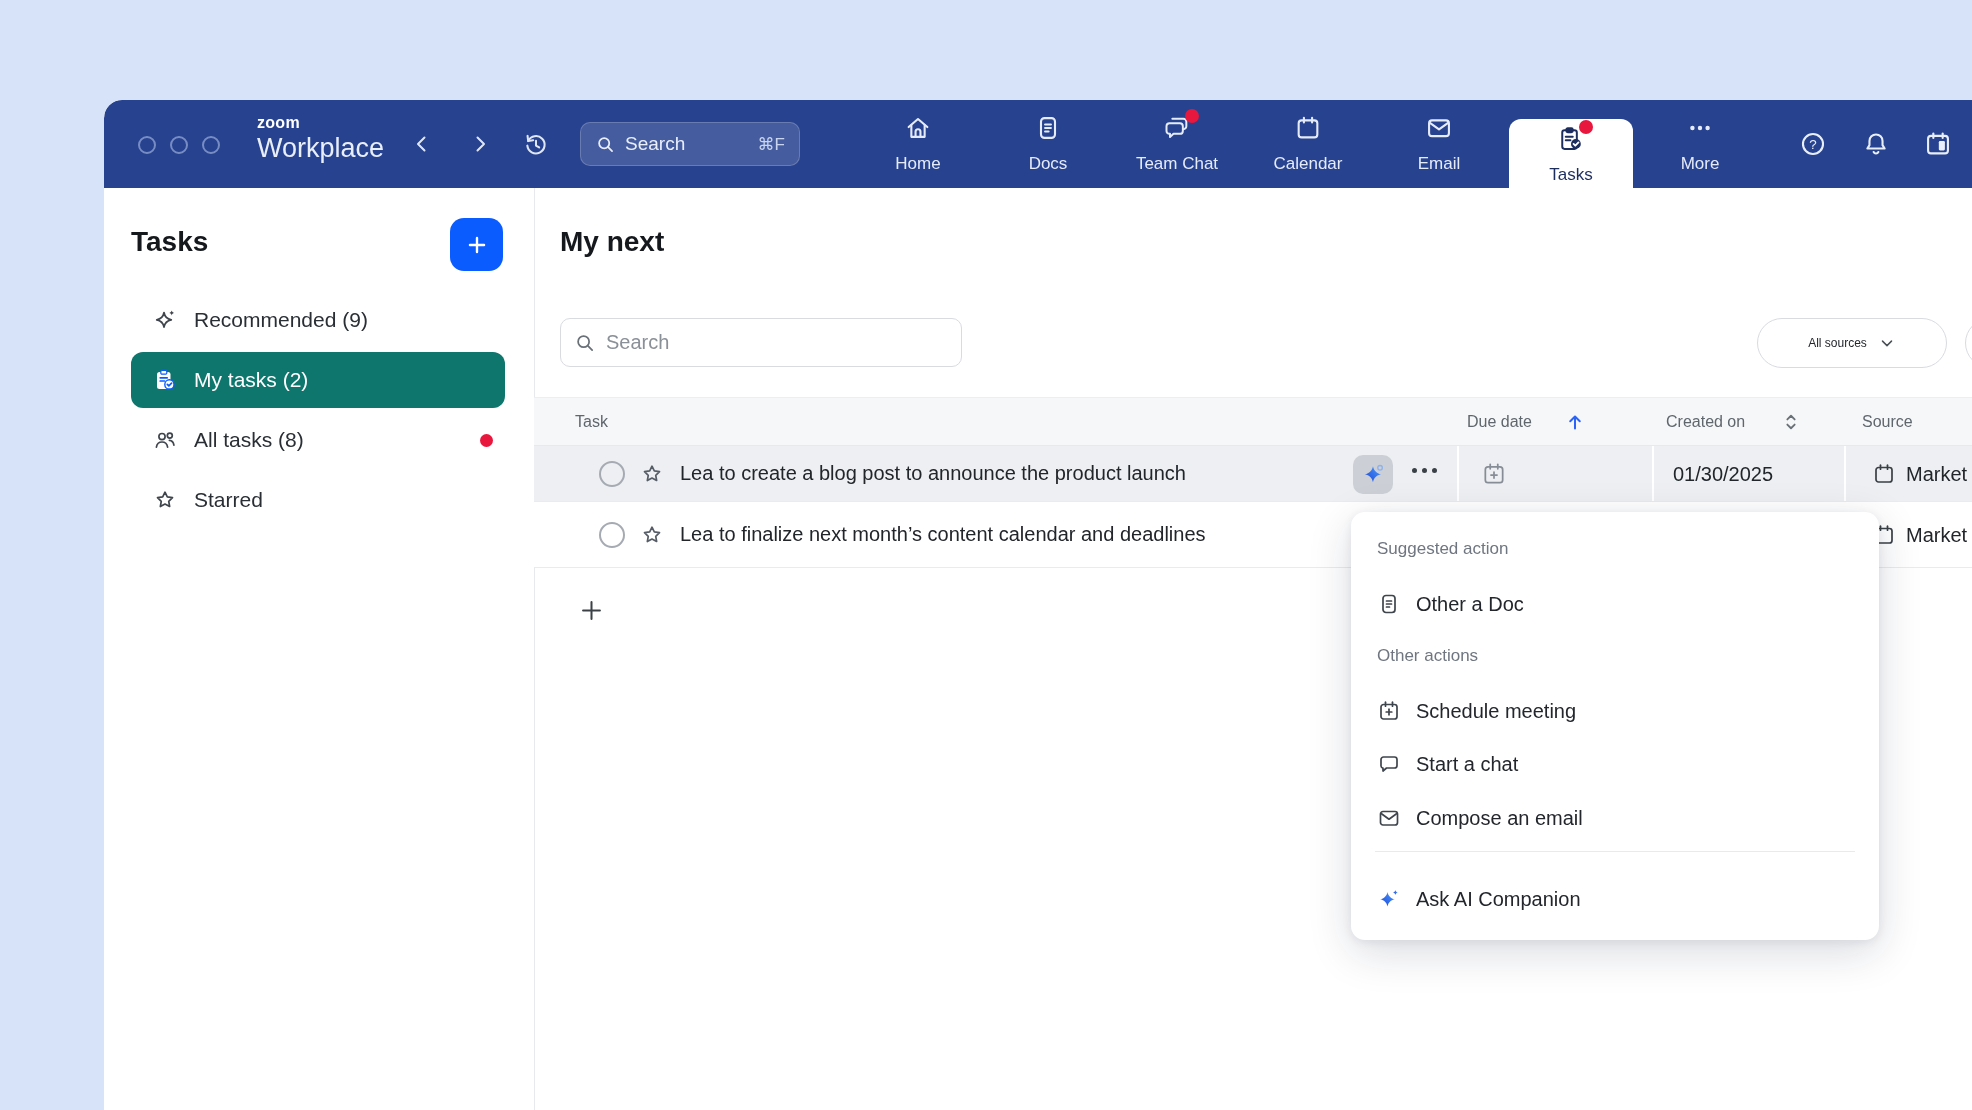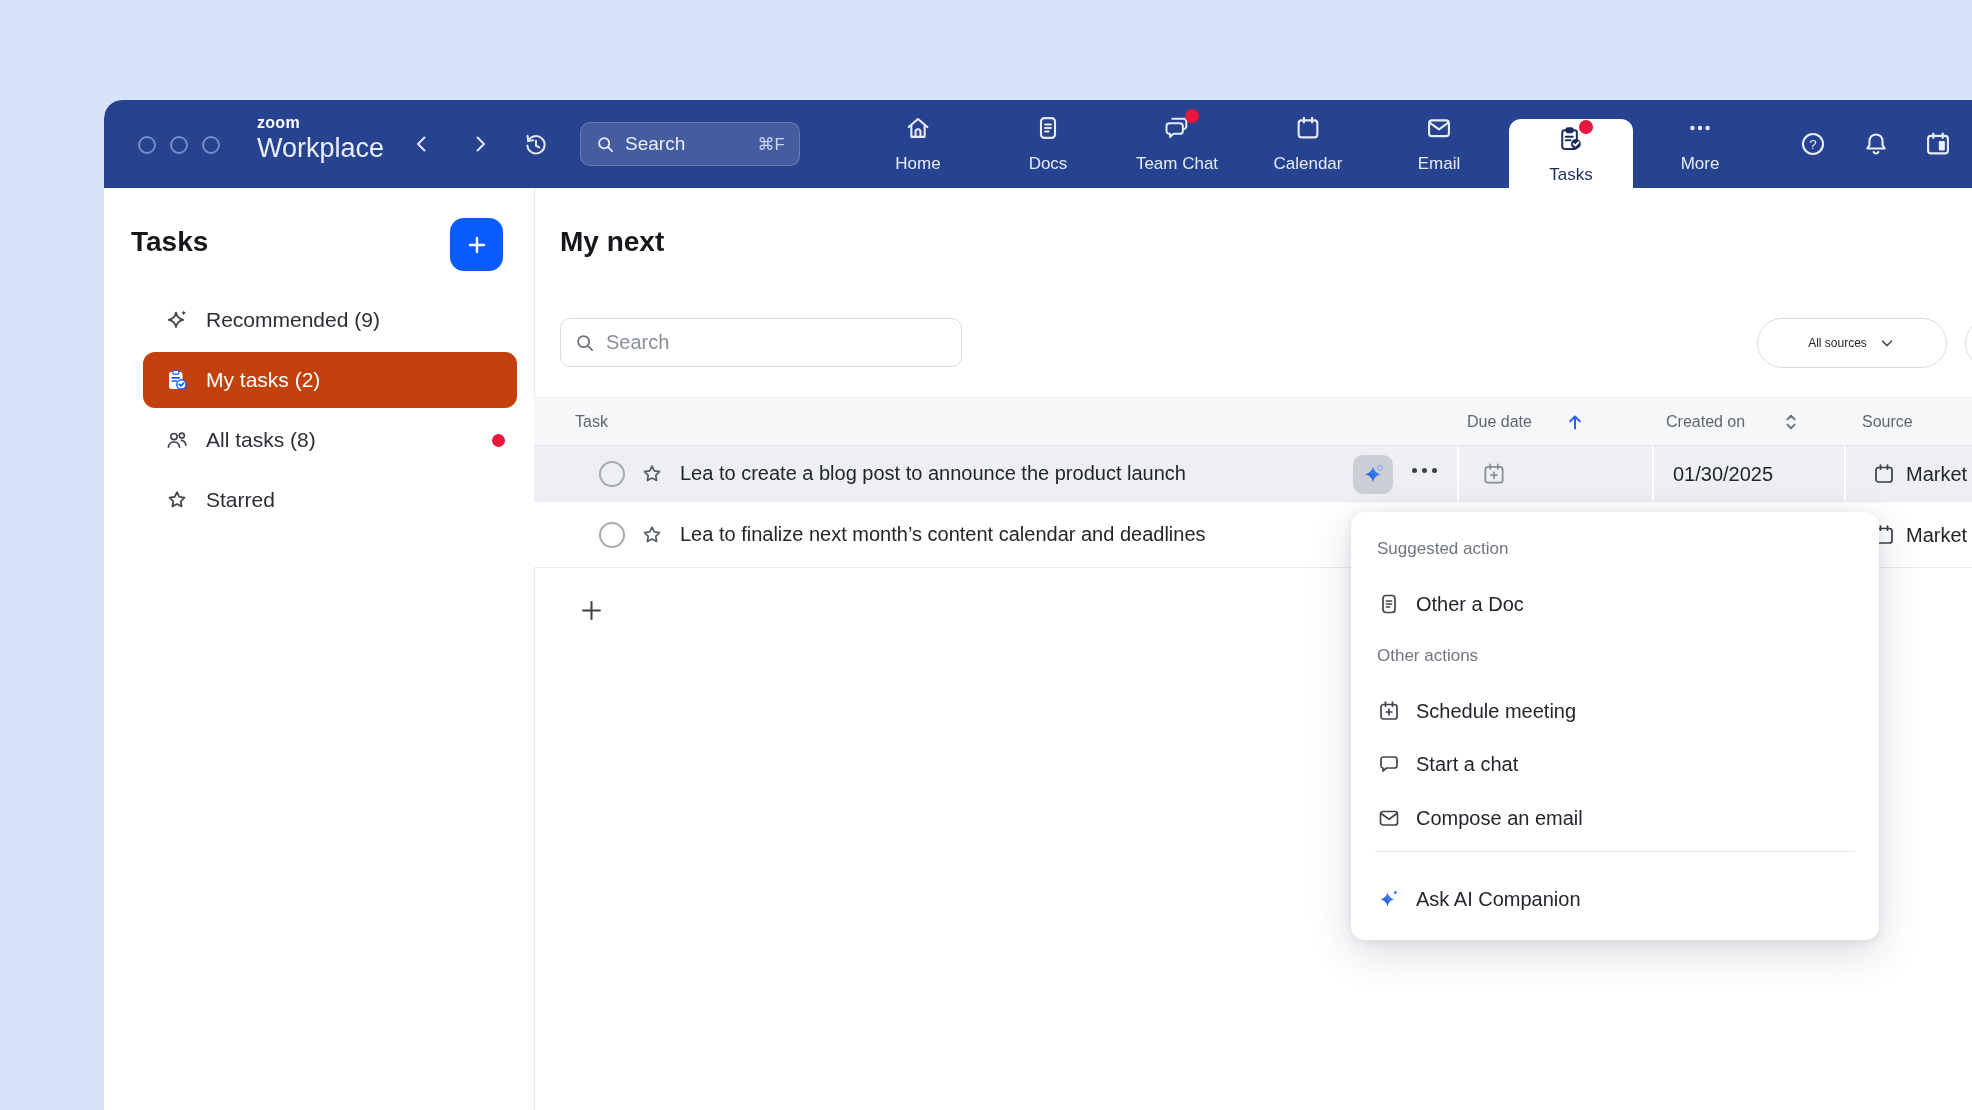--- a/index.html
+++ b/index.html
@@ -45,26 +45,26 @@
   .nav-right-btn { position:absolute; top:30px; width:28px; height:28px; color:#e9eefb; }
   
   .side-divider { position:absolute; left:430px; top:88px; bottom:0; width:1px; background:#e7e9ec; }
   .sidebar-title { position:absolute; left:27px; top:126px; font-size:28px; font-weight:700; color:#15181c; }
   .add-task-btn {
     position:absolute; left:346px; top:118px; width:53px; height:53px;
     border-radius:14px; background:#0b5cff; color:#fff;
     display:flex; align-items:center; justify-content:center; cursor:pointer;
   }
   .side-item {
-    position:absolute; left:39px; width:374px; height:56px; border-radius:12px;
+    position:absolute; left:27px; width:374px; height:56px; border-radius:12px;
     display:flex; align-items:center; padding-left:22px; gap:17px;
     font-size:21px; color:#2a2f36; cursor:pointer;
   }
   .side-item .icn { width:24px; height:24px; color:#3f454d; flex:0 0 auto; }
-  .side-item.selected { background:#c2410c; color:#fff; }
+  .side-item.selected { background:#0f766e; color:#fff; }
   .side-dot { position:absolute; left:349px; top:22px; width:13px; height:13px; border-radius:50%; background:#e8173d; }
   
   .main-title { position:absolute; left:456px; top:126px; font-size:28px; font-weight:700; color:#15181c; }
   .main-search {
     position:absolute; left:456px; top:218px; width:402px; height:49px;
     border:1px solid #d8dbe0; border-radius:10px; background:#fff;
     display:flex; align-items:center; padding:0 13px; gap:10px; color:#7b828c;
   }
   .main-search input { border:none; outline:none; font-size:20px; width:100%; font-family:inherit; color:#22262b; background:transparent; }
   .main-search input::placeholder { color:#8a9098; }

